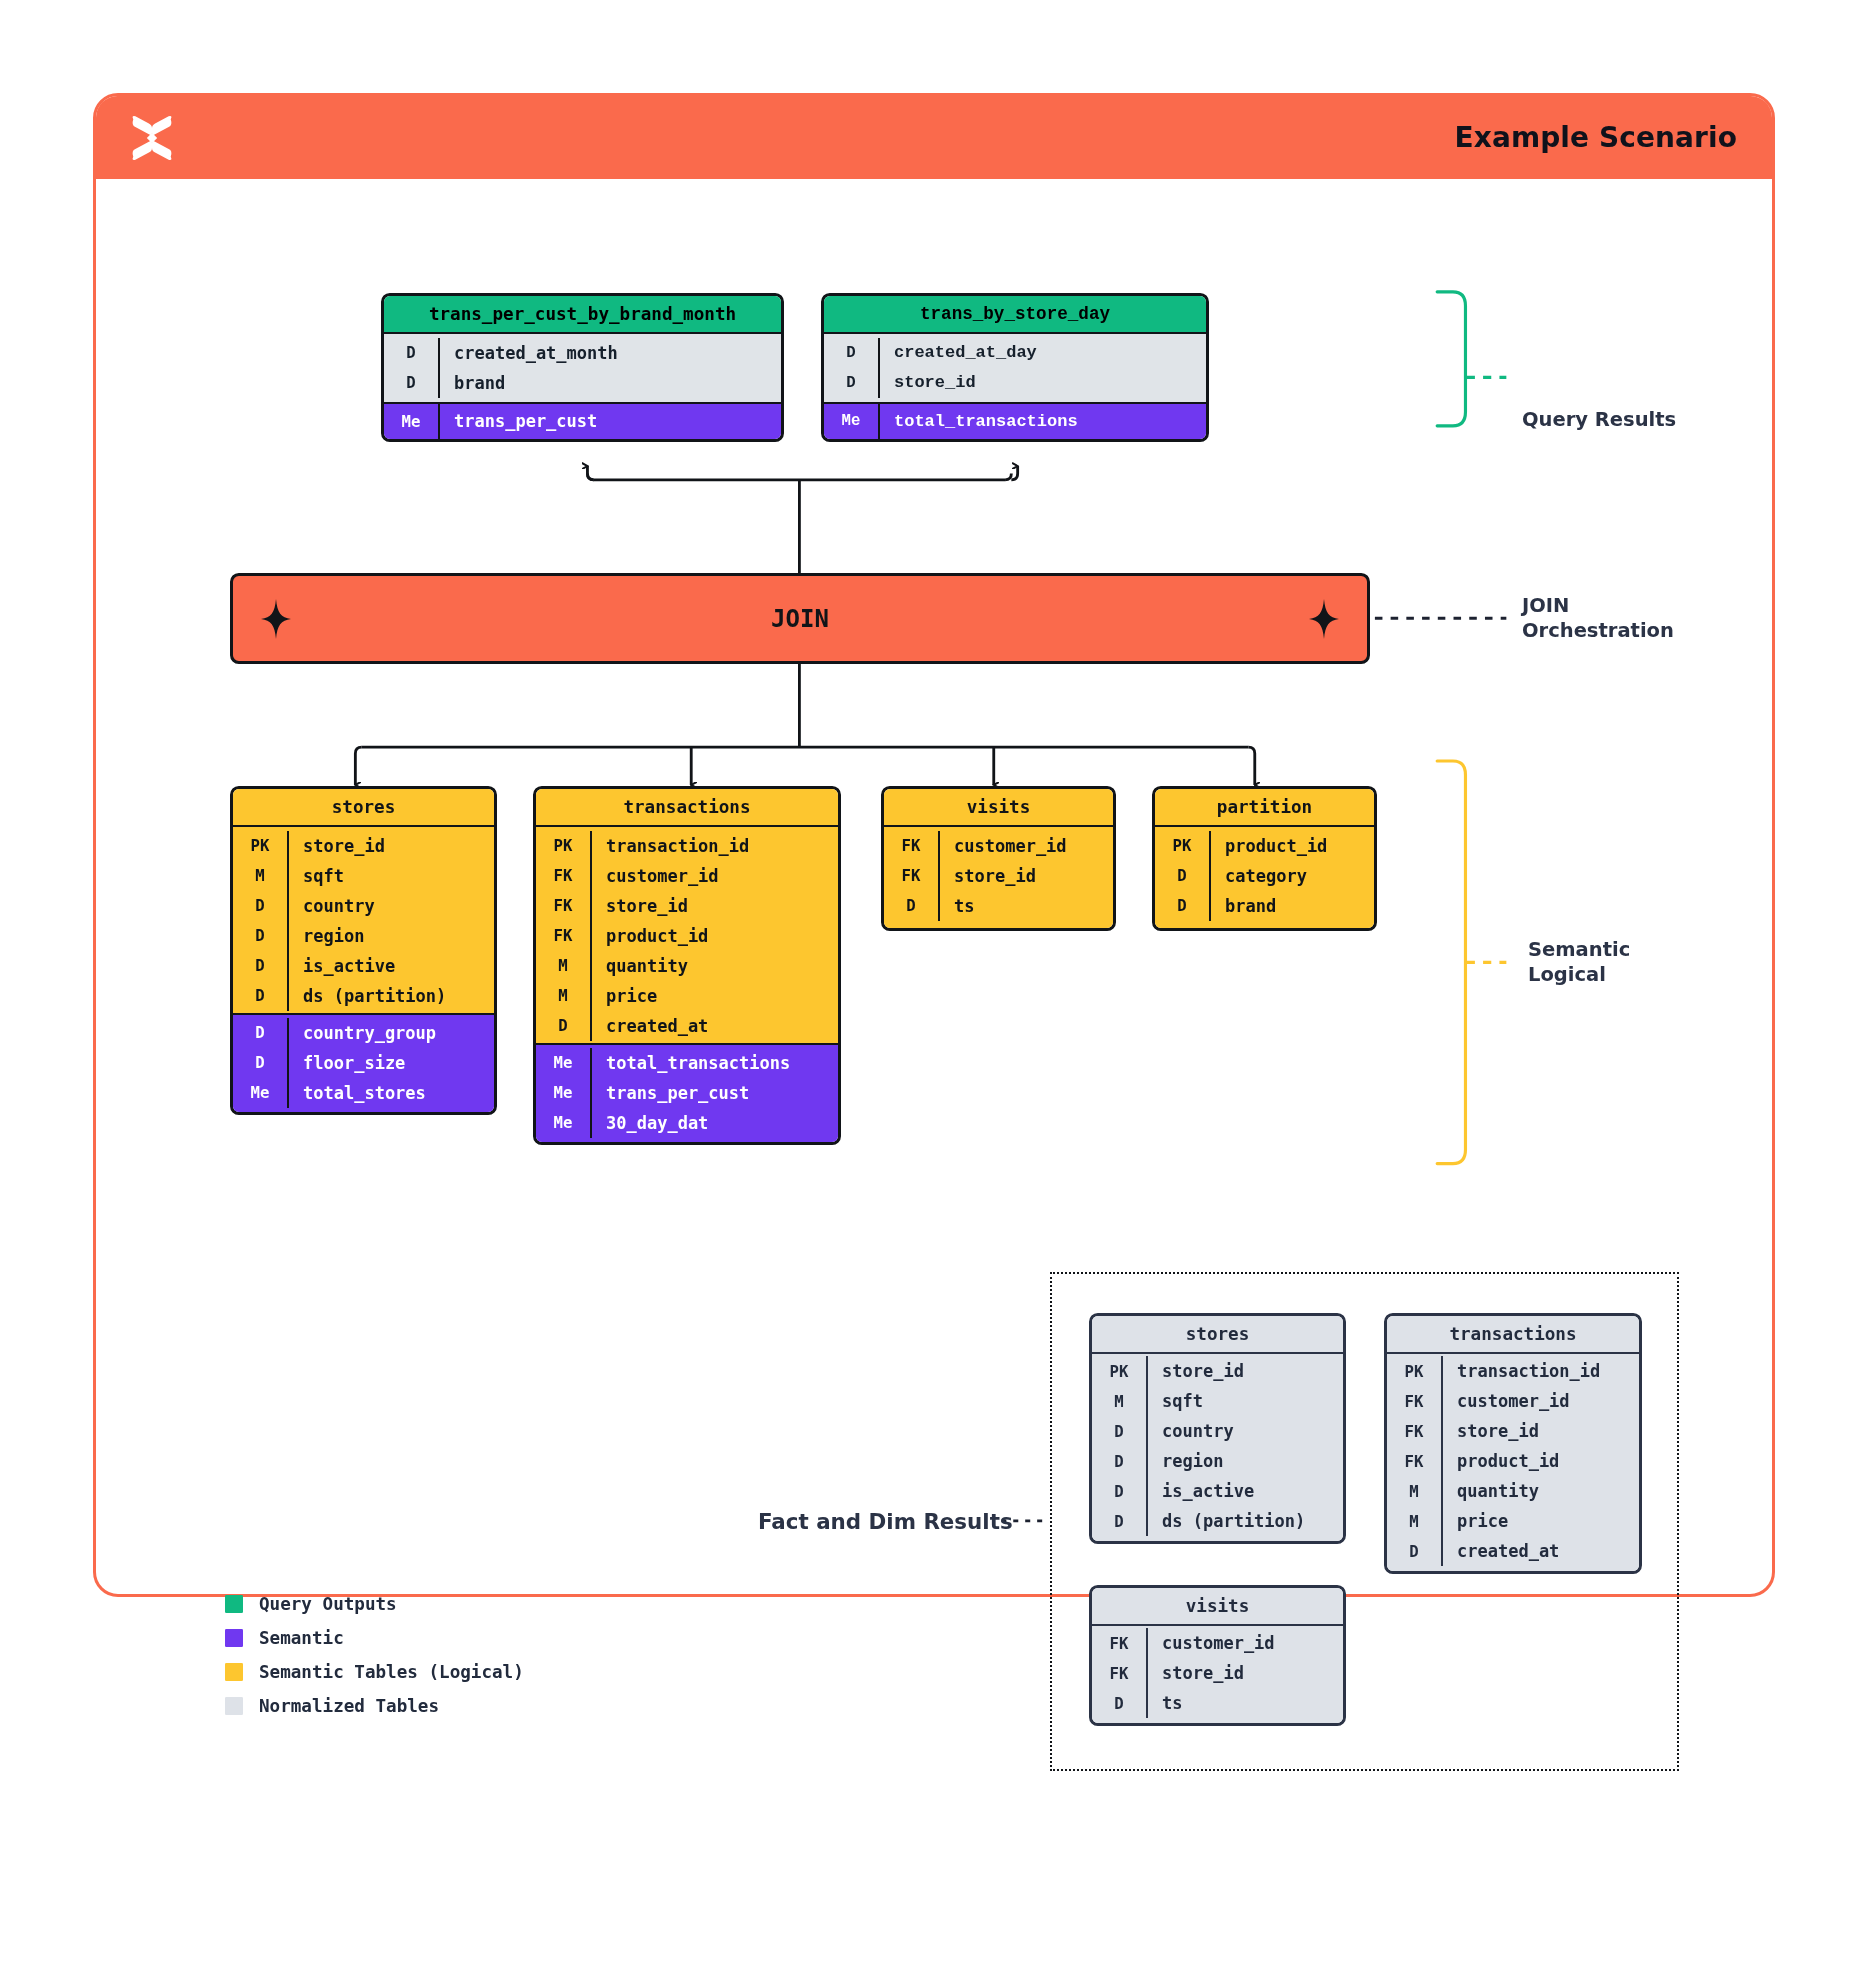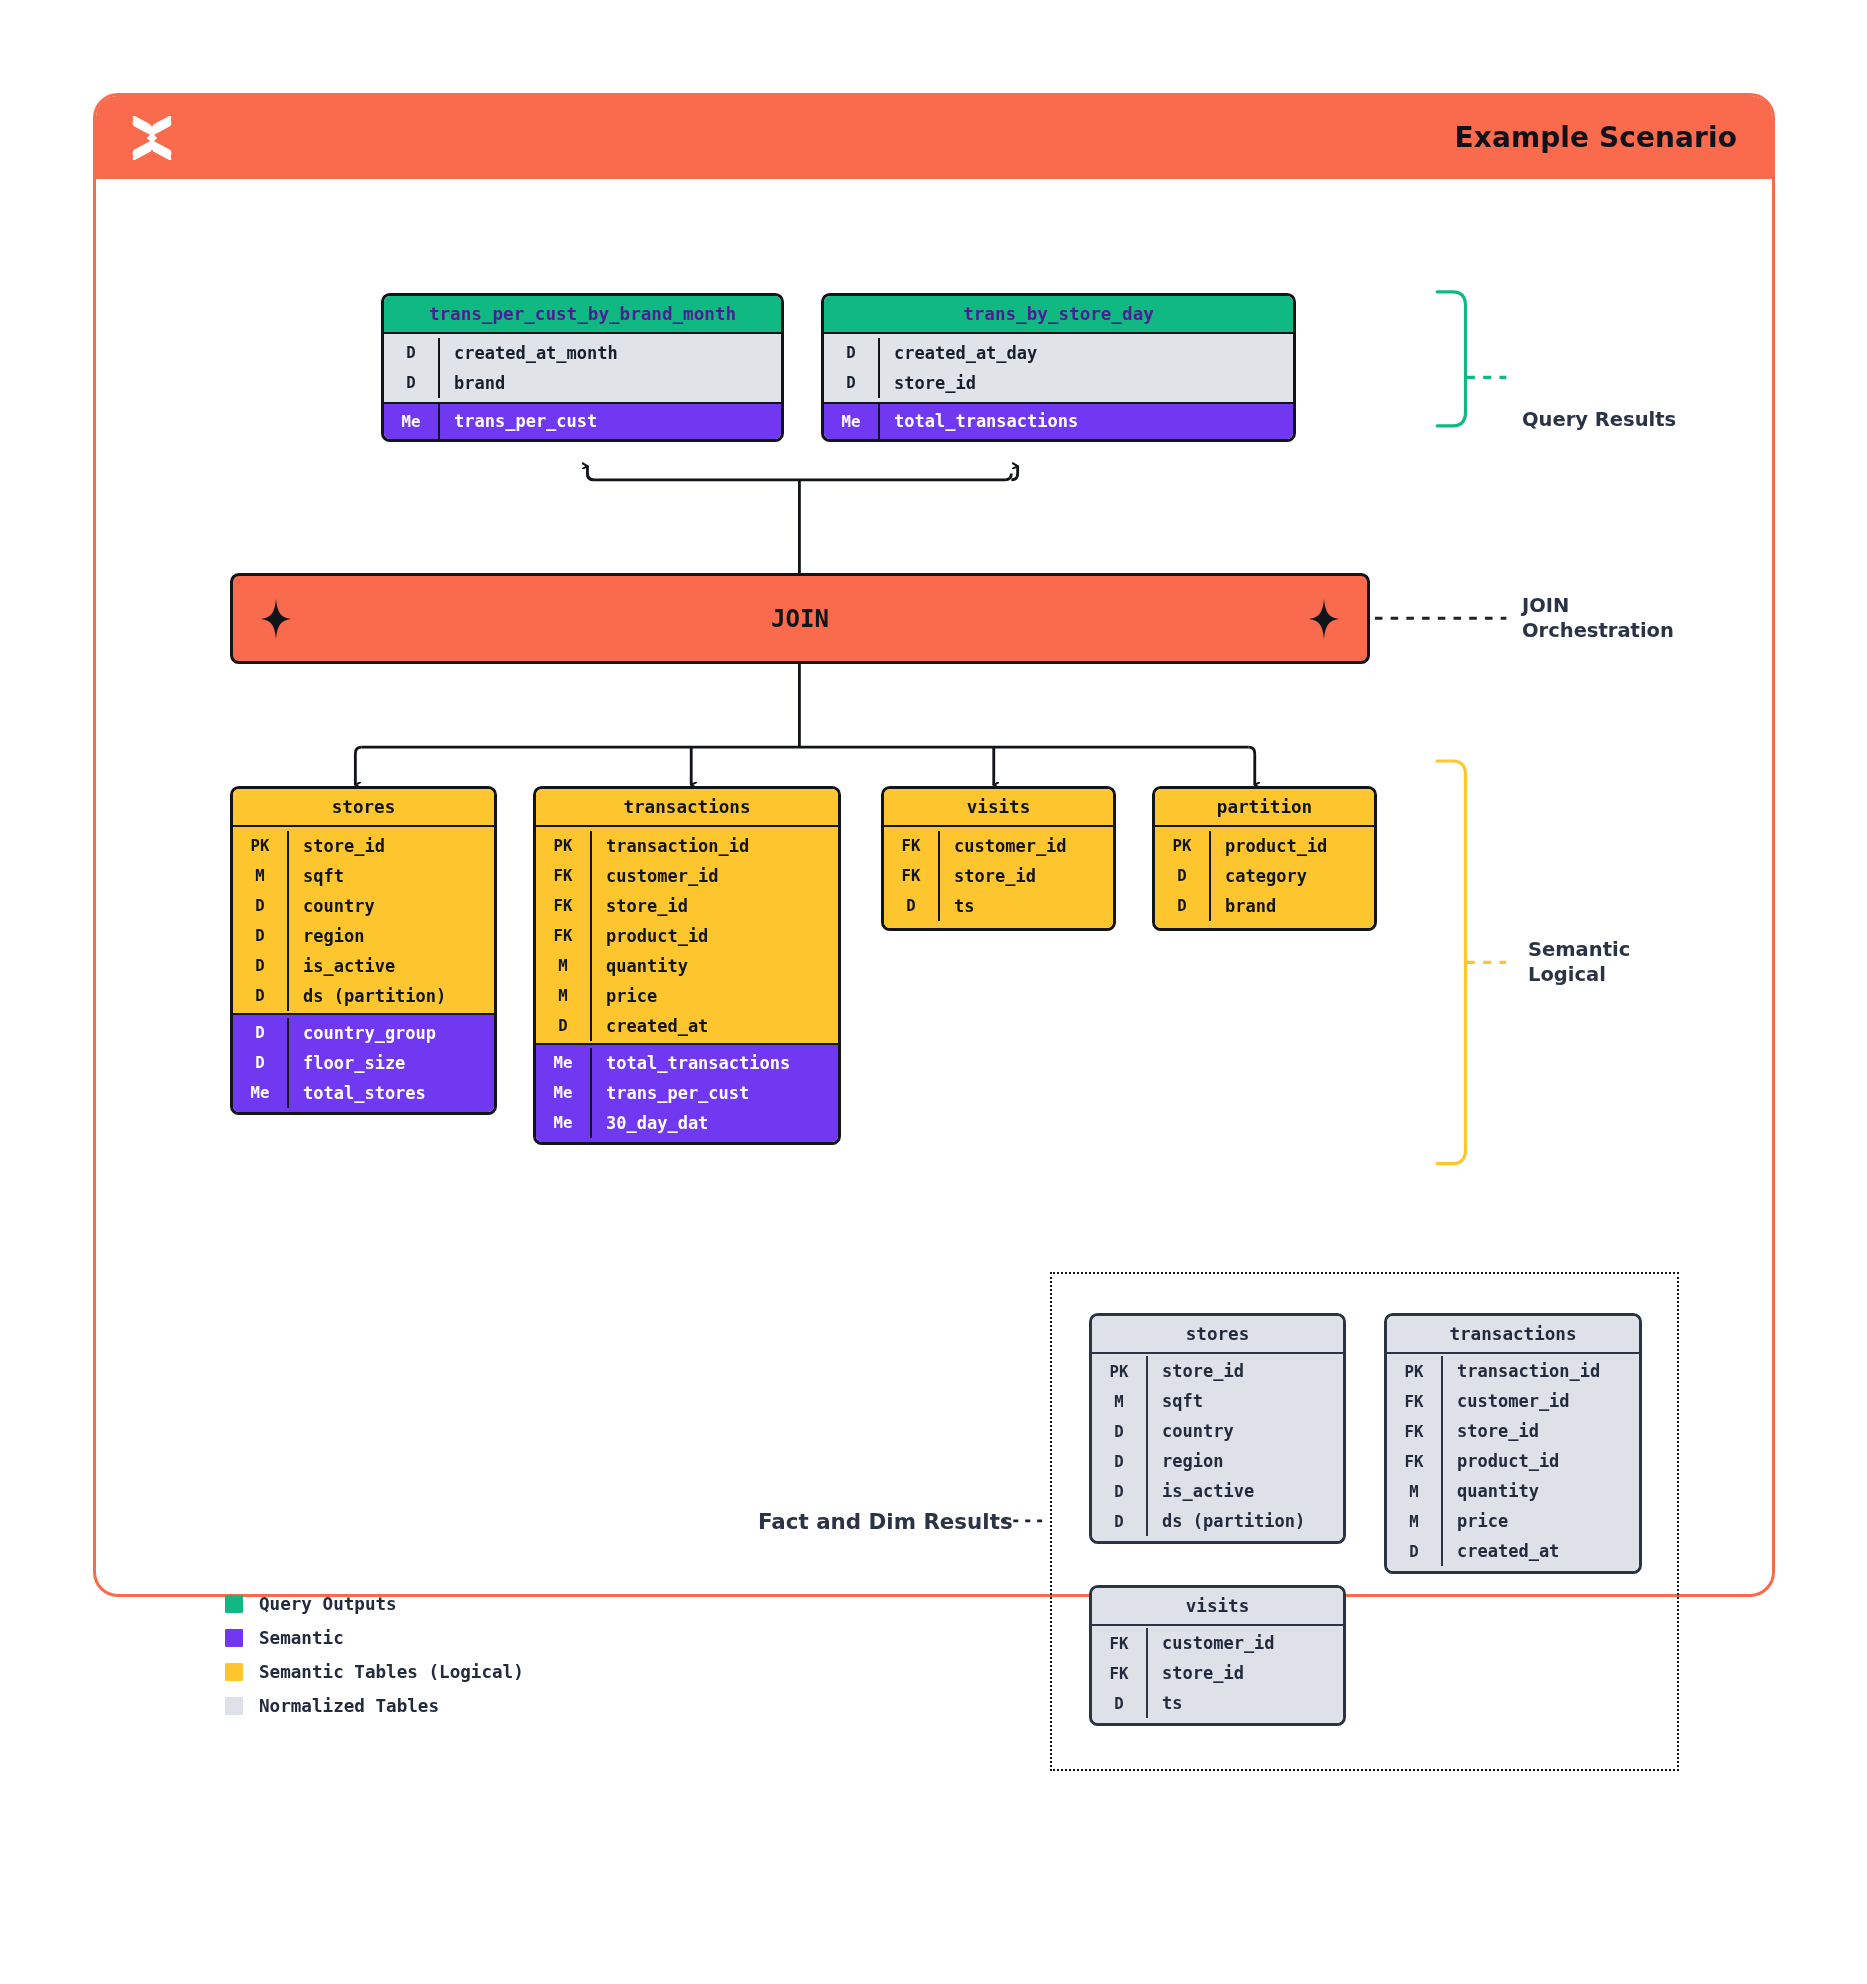--- a/index.html
+++ b/index.html
@@ -24,21 +24,21 @@
   .ent .ttl{text-align:center;font-weight:700;padding:7.5px 0 8.2px;font-size:17.6px;line-height:1.15;}
   .ent .rows{}
   .ent .r{display:flex;align-items:center;min-height:30px;}
   .ent .r .k{width:54px;flex:0 0 54px;text-align:center;font-weight:700;font-size:15.7px;}
   .ent .r .v{padding-left:14px;font-weight:700;font-size:17px;white-space:nowrap;}
   .sep{border-top:2.5px solid #111418;}
   .vsepwrap .r .k{border-right:2.5px solid #111418;align-self:stretch;display:flex;
        align-items:center;justify-content:center;}
 
   
-  .qtitle{background:#10b981;color:#4c1d95;}
+  .qtitle{background:#10b981;color:#000000;}
   .qbody{background:#e0e4e8;color:#16202c;}
   .qmetric{background:#7038f0;color:#fff;}
 
   
   .stitle{background:#fdc62f;color:#111418;}
   .sbody{background:#fdc62f;color:#111418;}
   .smetric{background:#7038f0;color:#fff;}
 
   
   .ngrey{border-color:#2b3346;}
@@ -140,21 +140,21 @@
     </div>
   </div>
   <div class="rows qmetric sep">
     <div class="r" style="min-height:35px;">
       <span class="k">Me</span>
       <span class="v">trans_per_cust</span>
     </div>
   </div>
 </div>
 
-<div class="ent vsepwrap" id="qr1" style="left:821px;top:293px;width:475px;">
+<div class="ent vsepwrap" id="qr1" style="left:821px;top:293px;width:388px;font-family:Liberation Mono, monospace;">
   <div class="ttl qtitle">trans_by_store_day</div>
   <div class="rows qbody sep">
     <div class="r" style="padding-top:3.8px;">
       <span class="k">D</span>
       <span class="v">created_at_day</span>
     </div>
     <div class="r" style="padding-bottom:3.8px;">
       <span class="k">D</span>
       <span class="v">store_id</span>
     </div>

